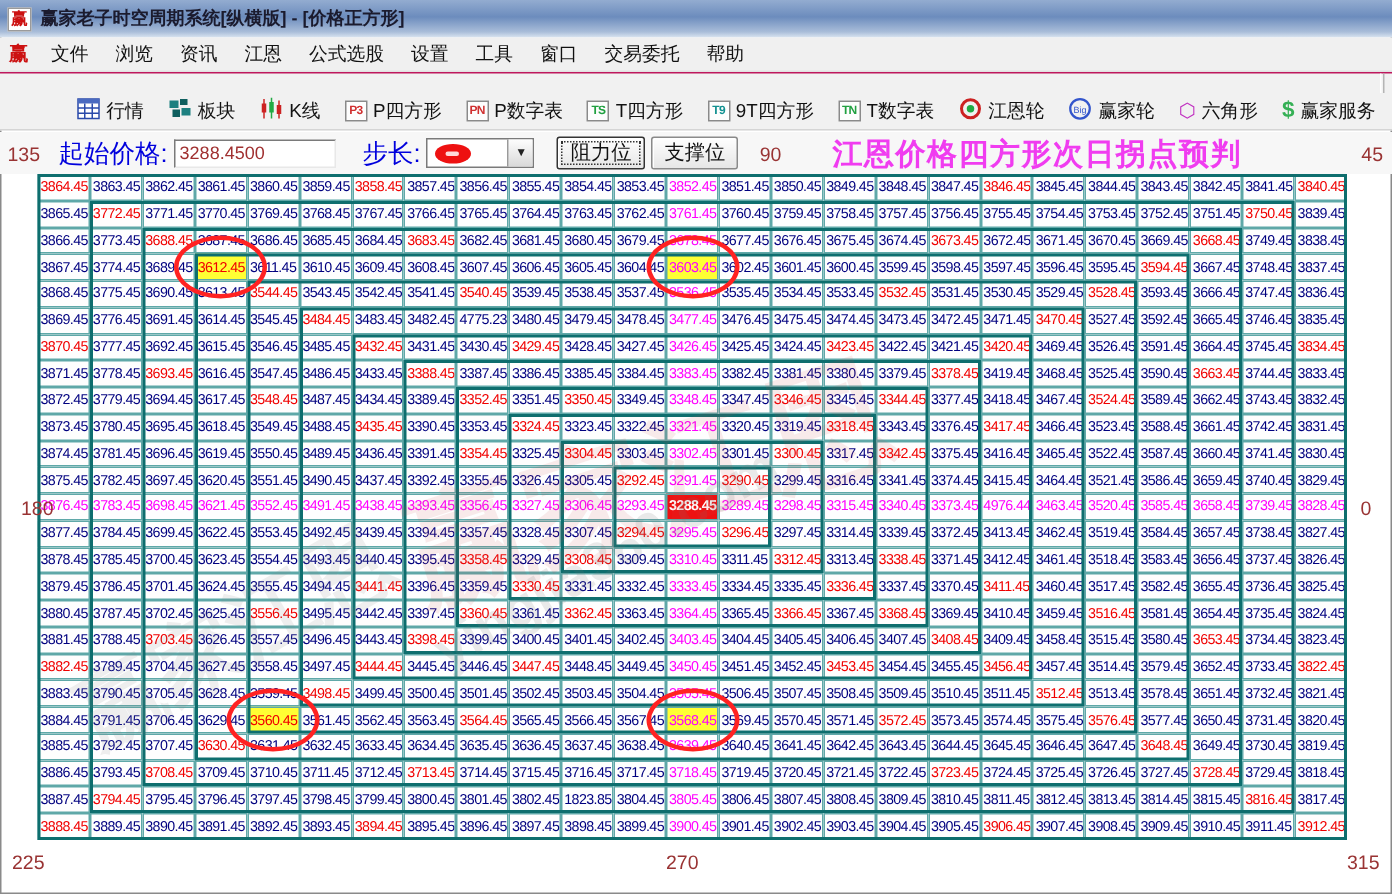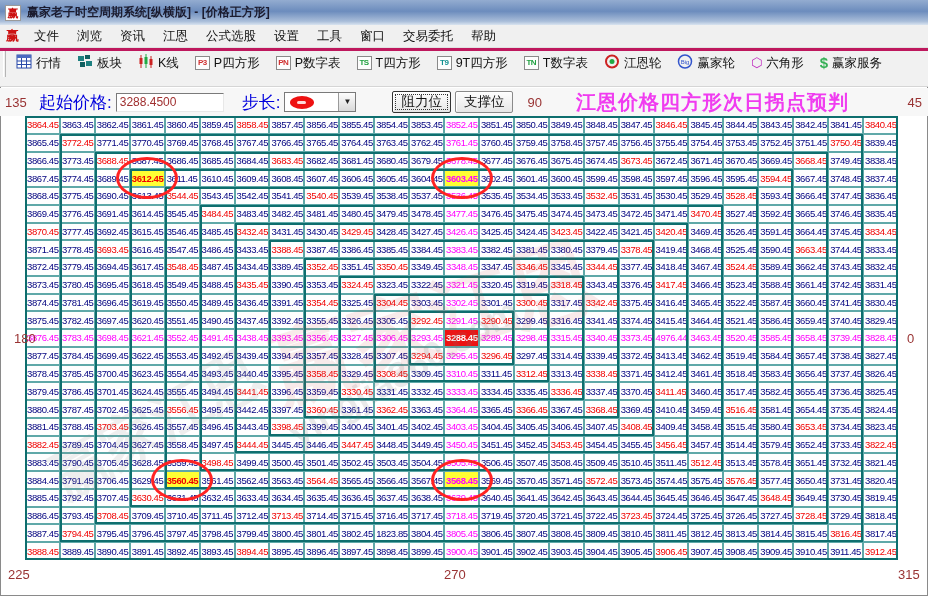--- a/index.html
+++ b/index.html
@@ -13,21 +13,21 @@
   .appicon { width:16px; height:16px; background:#fff; border:1px solid #9a9a9a;
     color:#cc1111; font-weight:bold; font-size:11px; line-height:14px; text-align:center; }
   .titletext { margin-left:6px; font-size:12px; font-weight:bold; color:#1b1b2e; }
   
   .menubar { position:absolute; left:0; top:25px; width:100%; height:23px; background:#f0f0f0;
     display:flex; align-items:center; border-bottom:1px solid #e2e2e2; }
   .menulogo { color:#cc1111; font-weight:bold; font-size:13px; margin:0 6px 0 6px; }
   .mi { font-size:12.5px; color:#111; padding:2px 9px; cursor:default; }
   
   .toolbar { position:absolute; left:0; top:48px; width:100%; height:39px; background:#f1f1f1;
-    border-top:3px solid #be185d; border-bottom:1px solid #d5d5d5; display:flex; align-items:flex-start; }
+    border-top:1px solid #be185d; border-bottom:1px solid #d5d5d5; display:flex; align-items:flex-end;flex-direction:column; }
   .tb-handle { width:3px; height:26px; border-left:1px solid #fff; border-right:1px solid #b5b5b5; margin:0 5px 0 3px; }
   .ti { display:flex; align-items:center; gap:4px; font-size:12.5px; color:#111; padding:3px 5px; margin-right:6px; cursor:default; }
   .licon { width:15px; height:14px; border:1px solid #8a8a8a; background:#fdfdfd; font-size:8px;
     font-weight:bold; text-align:center; line-height:12px; letter-spacing:-0.5px; }
   .svgicon { width:16px; height:15px; display:inline-block; }
   .hexicon { font-size:13px; font-weight:bold; line-height:14px; }
   .dollaricon { font-size:15px; font-weight:bold; color:#35b055; line-height:14px; }
   
   .controls { position:absolute; left:0; top:88px; width:100%; height:28px; background:#f7f7f7;
     display:flex; align-items:center; font-size:13px; }
@@ -49,21 +49,21 @@
   .heading { color:#f03cf0; font-size:20px; font-weight:bold; letter-spacing:1px; margin-left:34px; }
   .lab-90 { margin-left:14px; }
   .lab-45 { margin-left:auto; margin-right:6px; }
   
   .gridwrap { position:absolute; left:25px; top:116px; width:873px; height:444px;
     display:grid; grid-template-columns:repeat(25,1fr); grid-template-rows:repeat(25,1fr); background:#fff; }
   .cell { border:1px solid #5fa8a8; background:#fefefe; font-size:9.5px; letter-spacing:-0.4px;
     color:#00007f; white-space:nowrap; overflow:hidden; padding-left:1px; display:flex; align-items:center; }
   .cell.red { color:#f00000; }
   .cell.magenta { color:#ff00ff; }
-  .cell.hl { background:#ffff33; font-weight:bold; }
+  .cell.hl { background:#ffff33; font-weight:normal; }
   .cell.centercell { background:#ee1111; color:#fff; font-weight:bold; }
   .ring { position:absolute; border:2px solid #0e6e6e; pointer-events:none; }
   .circle { position:absolute; border:3px solid #ff2222; border-radius:50%; pointer-events:none; }
   .sidelab { position:absolute; color:#993333; font-size:13px; }
   .wm { position:absolute; pointer-events:none; font-weight:bold; white-space:nowrap; }
 </style>
 </head>
 <body>
 
 <div class="screen">
@@ -167,21 +167,21 @@
 
   <div class="controls">
     <span class="anglelab lab-135">135</span>
     <span class="bluelab" style="margin-left:8px">起始价格:</span>
     <input class="pricebox" value="3288.4500" style="">
     <span class="bluelab" style="margin-left:18px">步长:</span>
     <div class="combo">
       <span class="redoval"></span>
       <span class="combobtn">▼</span>
     </div>
-    <button class="pushbtn focused" style="margin-left:36px">阻力位</button>
+    <button class="pushbtn focused" style="margin-left:15px">阻力位</button>
     <button class="pushbtn">支撑位</button>
     <span class="anglelab lab-90">90</span>
     <span class="heading">江恩价格四方形次日拐点预判</span>
     <span class="anglelab lab-45">45</span>
   </div>
 
   <div class="gridwrap">
       <div class="cell red">3864.45</div>
       <div class="cell ">3863.45</div>
       <div class="cell ">3862.45</div>
@@ -308,21 +308,21 @@
       <div class="cell ">3747.45</div>
       <div class="cell ">3836.45</div>
       <div class="cell ">3869.45</div>
       <div class="cell ">3776.45</div>
       <div class="cell ">3691.45</div>
       <div class="cell ">3614.45</div>
       <div class="cell ">3545.45</div>
       <div class="cell red">3484.45</div>
       <div class="cell ">3483.45</div>
       <div class="cell ">3482.45</div>
-      <div class="cell ">3481.45</div>
+      <div class="cell ">4775.23</div>
       <div class="cell ">3480.45</div>
       <div class="cell ">3479.45</div>
       <div class="cell ">3478.45</div>
       <div class="cell magenta">3477.45</div>
       <div class="cell ">3476.45</div>
       <div class="cell ">3475.45</div>
       <div class="cell ">3474.45</div>
       <div class="cell ">3473.45</div>
       <div class="cell ">3472.45</div>
       <div class="cell ">3471.45</div>

